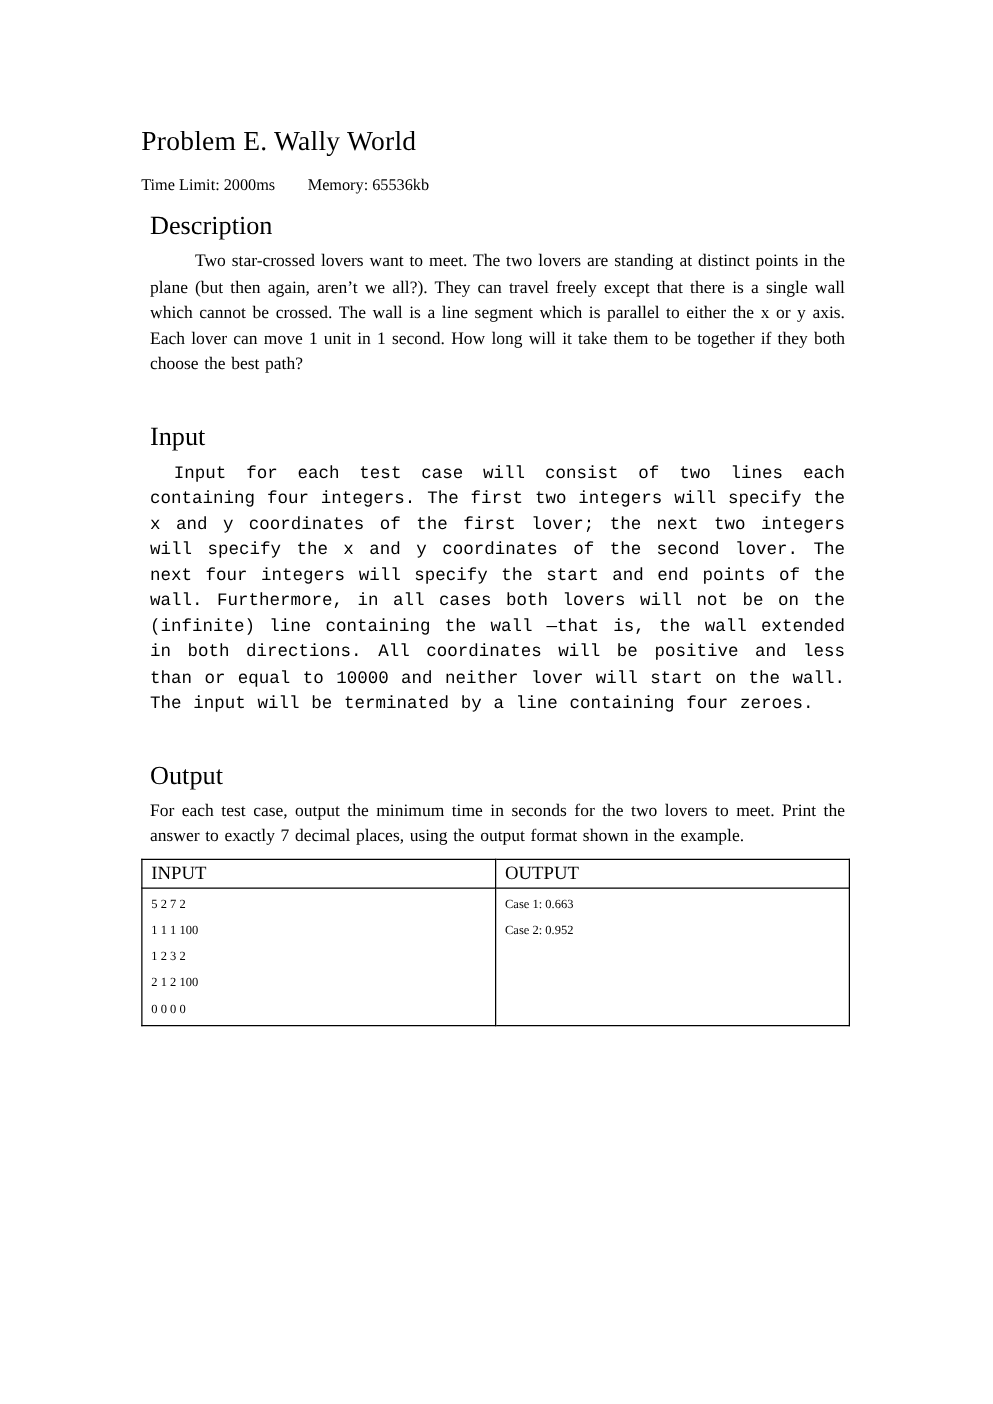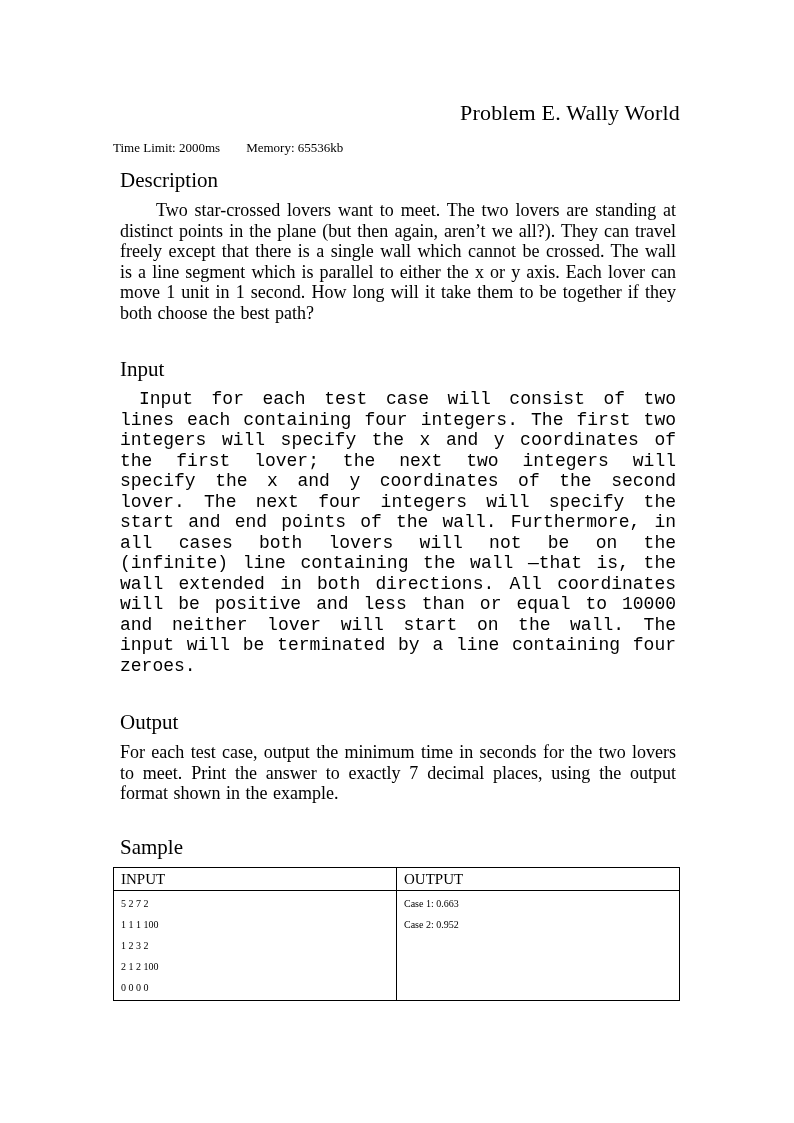--- a/index.html
+++ b/index.html
@@ -13,21 +13,21 @@
     overflow: hidden;
   }
   .doc {
     position: absolute;
     left: 113px;
     top: 0;
     width: 567px;
   }
   .title {
     margin-top: 100px;
-    text-align: right;
+    text-align: left;
     font-size: 22px;
     line-height: 26px;
     font-weight: normal;
     letter-spacing: 0.2px;
   }
   .meta {
     margin-top: 14px;
     text-align: left;
     font-size: 13px;
     line-height: 16px;
@@ -36,21 +36,21 @@
   h2.section {
     font-size: 21px;
     font-weight: normal;
     line-height: 20px;
     margin: 36px 0 10px 0;
     padding-left: 7px;
   }
   h2.section.first { margin-top: 14px; }
   h2.section.tight { margin-top: 33px; }
   p.body {
-    font-size: 18px;
+    font-size: 14px;
     line-height: 20.5px;
     text-align: justify;
     padding-left: 7px;
     padding-right: 4px;
     word-spacing: 1px;
   }
   p.indent-lg { text-indent: 36px; }
   p.indent-sm { text-indent: 19px; font-family: Liberation Mono, monospace; }
   table.sample {
     width: 567px;
@@ -88,21 +88,20 @@
 
   <h2 class="section first">Description</h2>
   <p class="body indent-lg">Two star-crossed lovers want to meet. The two lovers are standing at distinct points in the plane (but then again, aren’t we all?). They can travel freely except that there is a single wall which cannot be crossed. The wall is a line segment which is parallel to either the x or y axis. Each lover can move 1 unit in 1 second. How long will it take them to be together if they both choose the best path?</p>
 
   <h2 class="section">Input</h2>
   <p class="body indent-sm">Input for each test case will consist of two lines each containing four integers. The first two integers will specify the x and y coordinates of the first lover; the next two integers will specify the x and y coordinates of the second lover. The next four integers will specify the start and end points of the wall. Furthermore, in all cases both lovers will not be on the (infinite) line containing the wall —that is, the wall extended in both directions. All coordinates will be positive and less than or equal to 10000 and neither lover will start on the wall. The input will be terminated by a line containing four zeroes.</p>
 
   <h2 class="section">Output</h2>
   <p class="body">For each test case, output the minimum time in seconds for the two lovers to meet. Print the answer to exactly 7 decimal places, using the output format shown in the example.</p>
 
-  <h2 class="section tight">Sample</h2>
 
   <table class="sample">
     <thead>
       <tr>
         <th>INPUT</th>
         <th>OUTPUT</th>
       </tr>
     </thead>
     <tbody>
       <tr>

